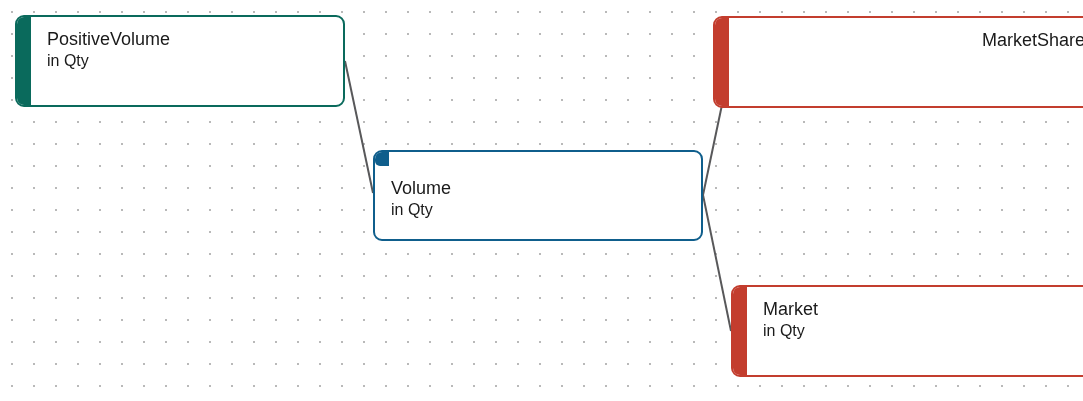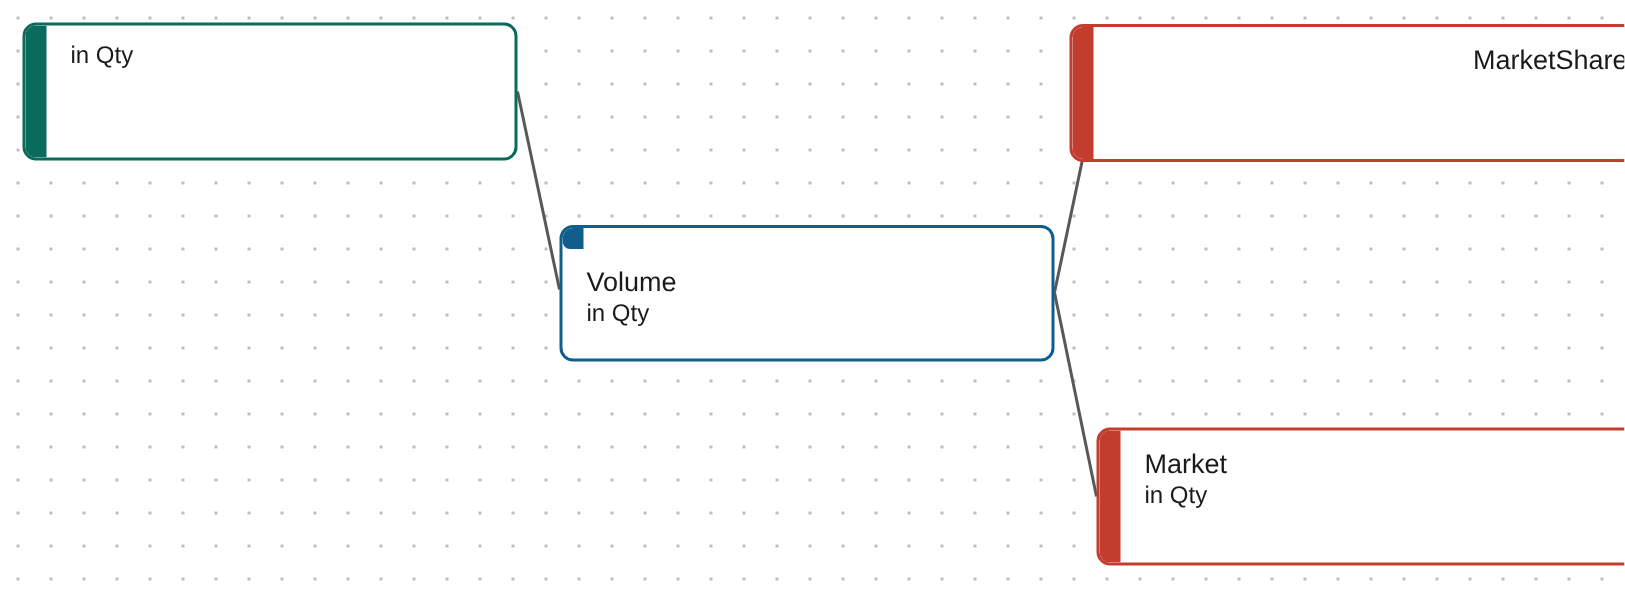--- a/index.html
+++ b/index.html
@@ -65,20 +65,21 @@
 
   <svg class="edges" width="1083" height="401" viewBox="0 0 1083 401">
     <line x1="345" y1="61" x2="373" y2="193" stroke="#58585a"></line>
     <line x1="731" y1="62" x2="703" y2="195" stroke="#58585a"></line>
     <line x1="703" y1="195" x2="731" y2="331" stroke="#58585a"></line>
   </svg>
 
   <div class="node" style="left: 15px; top: 15px; width: 330px; height: 92px; border-color: rgb(10, 106, 92);">
     <div class="accent" style="background: rgb(10, 106, 92);"></div>
     <div class="content">
+      <div class="title">PositiveVolume</div>
       <div class="subtitle">in Qty</div>
     </div>
   </div>
 
   <div class="node" style="left: 713px; top: 16px; width: 390px; height: 92px; border-color: rgb(195, 61, 46); justify-content: space-between;">
     <div class="accent" style="background: rgb(195, 61, 46);"></div>
     <div class="content">
       <div class="title">MarketShare</div>
     </div>
   </div>

